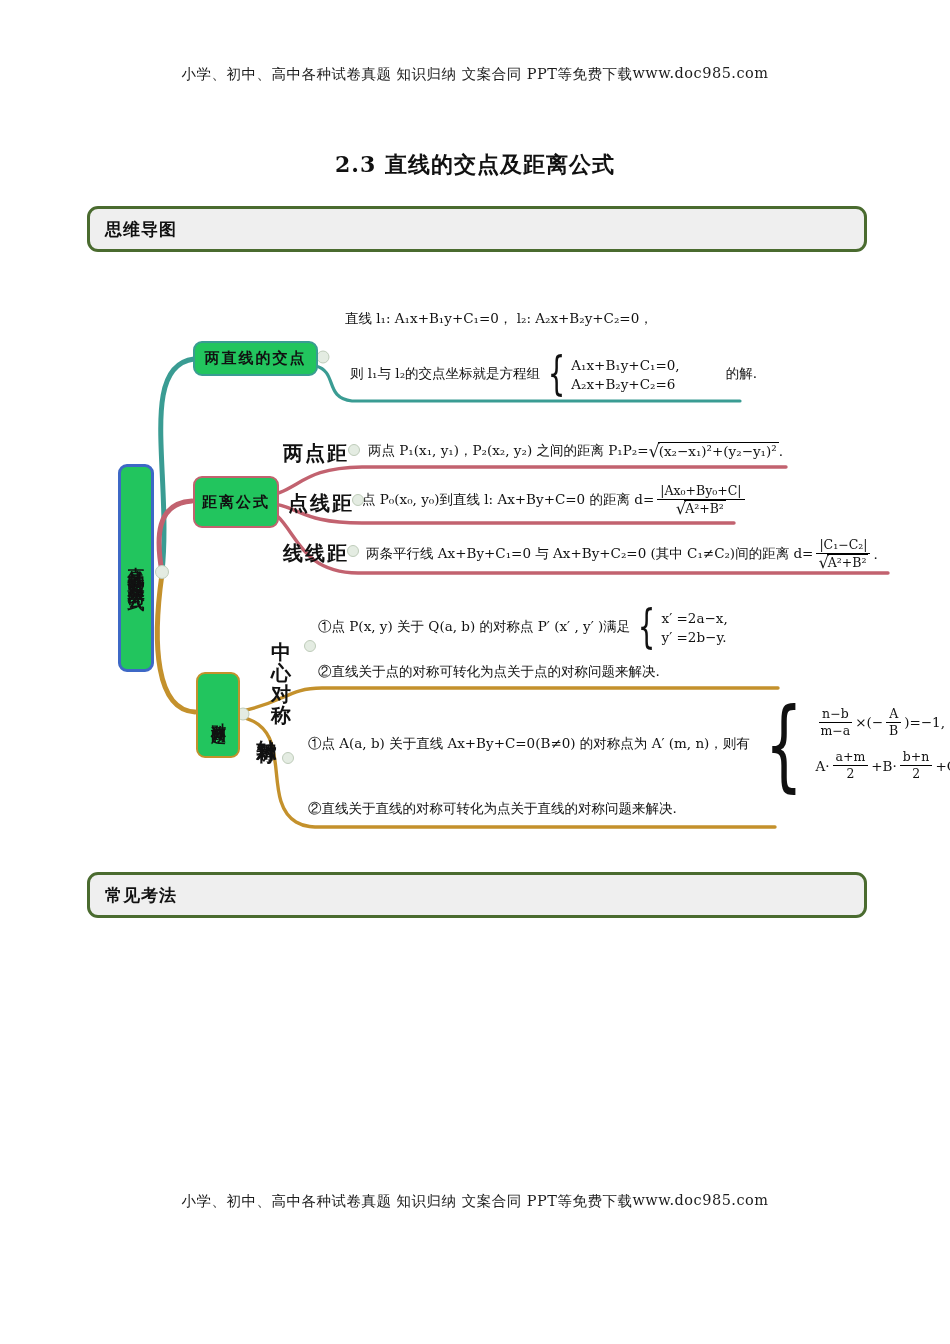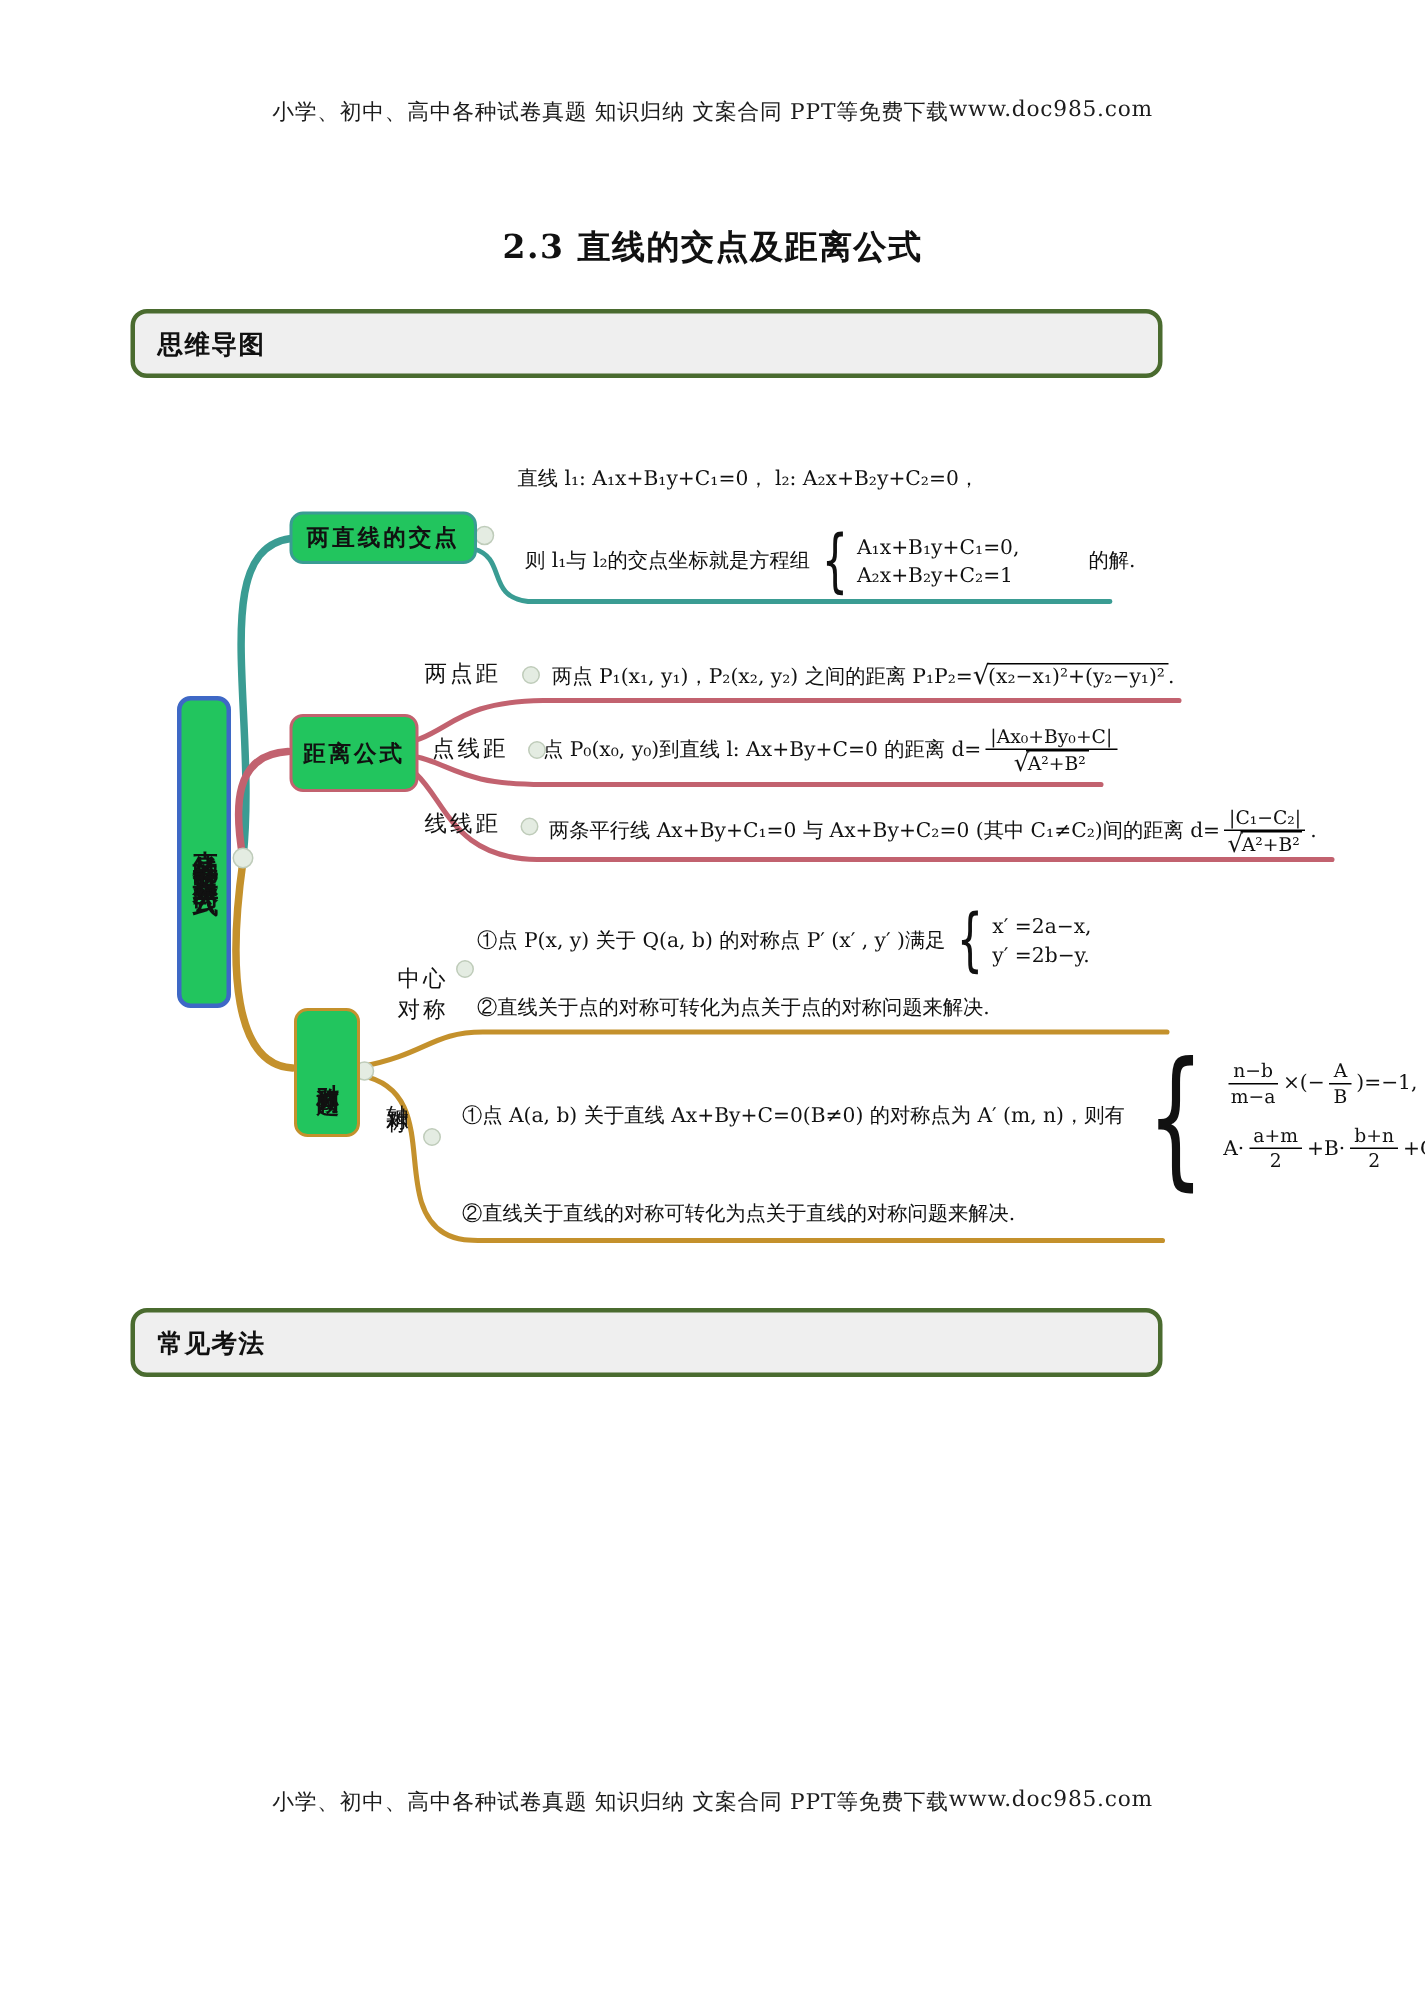--- a/index.html
+++ b/index.html
@@ -2,33 +2,33 @@
 <html><head>
 <meta charset="utf-8">
 <style>
   html,body{margin:0;padding:0;background:#ffffff;}
   .page{position:relative;width:950px;height:1344px;background:#ffffff;overflow:hidden;
         font-family:"DejaVu Serif","Liberation Serif",serif;color:#111;}
   .abs{position:absolute;}
   .centerline{left:0;width:100%;display:flex;justify-content:center;}
   .header,.footer{font-size:14.5px;color:#1c1c1c;letter-spacing:0.5px;}
   .title{font-size:22px;font-weight:bold;letter-spacing:1px;}
-  .secbox{left:87px;width:688px;height:46px;background:#efefef;border:3px solid #4a6b2f;
+  .secbox{left:87px;width:780px;height:46px;background:#efefef;border:3px solid #4a6b2f;
           border-radius:11px;display:flex;align-items:center;padding-left:15px;box-sizing:border-box;z-index:2;}
   .seclabel{font-size:17px;font-weight:bold;letter-spacing:1px;}
   svg.map{position:absolute;left:0;top:0;z-index:1;}
   .node{position:absolute;background:#22c55e;border-radius:9px;display:flex;align-items:center;
         justify-content:center;font-weight:bold;box-sizing:border-box;z-index:2;text-align:center;}
   .root-node{border:3px solid #3e68c6;writing-mode:vertical-rl;text-orientation:upright;
              font-size:17px;line-height:1;letter-spacing:3px;}
   .teal-node{border:2.5px solid #3a9c93;font-size:15px;letter-spacing:2px;}
   .rose-node{border:2.5px solid #c2626f;font-size:15px;letter-spacing:2px;line-height:23px;}
   .gold-node{border:2.5px solid #c4912c;writing-mode:vertical-rl;text-orientation:upright;
              font-size:15px;line-height:1;letter-spacing:2px;}
-  .lbl{position:absolute;font-weight:normal;font-size:15px;z-index:2;letter-spacing:2px;}
+  .lbl{position:absolute;font-weight:bold;font-size:20px;z-index:2;letter-spacing:2px;}
   .lbl2{line-height:21px;text-align:center;margin-top:24px;}
   .vert{writing-mode:vertical-rl;text-orientation:upright;line-height:1;}
   .math{position:absolute;font-size:13.5px;white-space:nowrap;z-index:2;display:flex;align-items:center;}
   .frac{display:inline-flex;flex-direction:column;align-items:center;margin:0 3px;
         font-size:12.5px;line-height:1.3;vertical-align:middle;}
   .frac .num{border-bottom:1.3px solid #000;padding:0 3px;}
   .frac .den{padding:0 2px;display:inline-flex;align-items:flex-start;}
   .sqrt{display:inline-flex;align-items:flex-start;}
   .sqrt .rad{font-size:1.3em;line-height:1.05;margin-right:-2px;}
   .sqrt .cnt{border-top:1.3px solid #000;padding:0 2px 0 1px;}
@@ -100,21 +100,21 @@
 
   <div class="math" style="left:345px;top:310px;">
     <span>直线 l₁:  A₁x+B₁y+C₁=0， l₂:  A₂x+B₂y+C₂=0，</span>
   </div>
   <div class="math" style="left:350px;top:347px;height:54px;">
     <span>则 l₁与 l₂的交点坐标就是方程组</span>
     <span class="cases">
       <span class="brace small">{</span>
       <span class="rows tight">
         <span>A₁x+B₁y+C₁=0,</span>
-        <span>A₂x+B₂y+C₂=1</span>
+        <span>A₂x+B₂y+C₂=6</span>
       </span>
     </span>
     <span class="gap-suffix">的解.</span>
   </div>
 
   <div class="math" style="left:368px;top:442px;">
     <span>两点 P₁(x₁, y₁)，P₂(x₂, y₂) 之间的距离 P₁P₂=</span>
     <span class="sqrt">
       <span class="rad">√</span>
       <span class="cnt">(x₂−x₁)²+(y₂−y₁)²</span>

